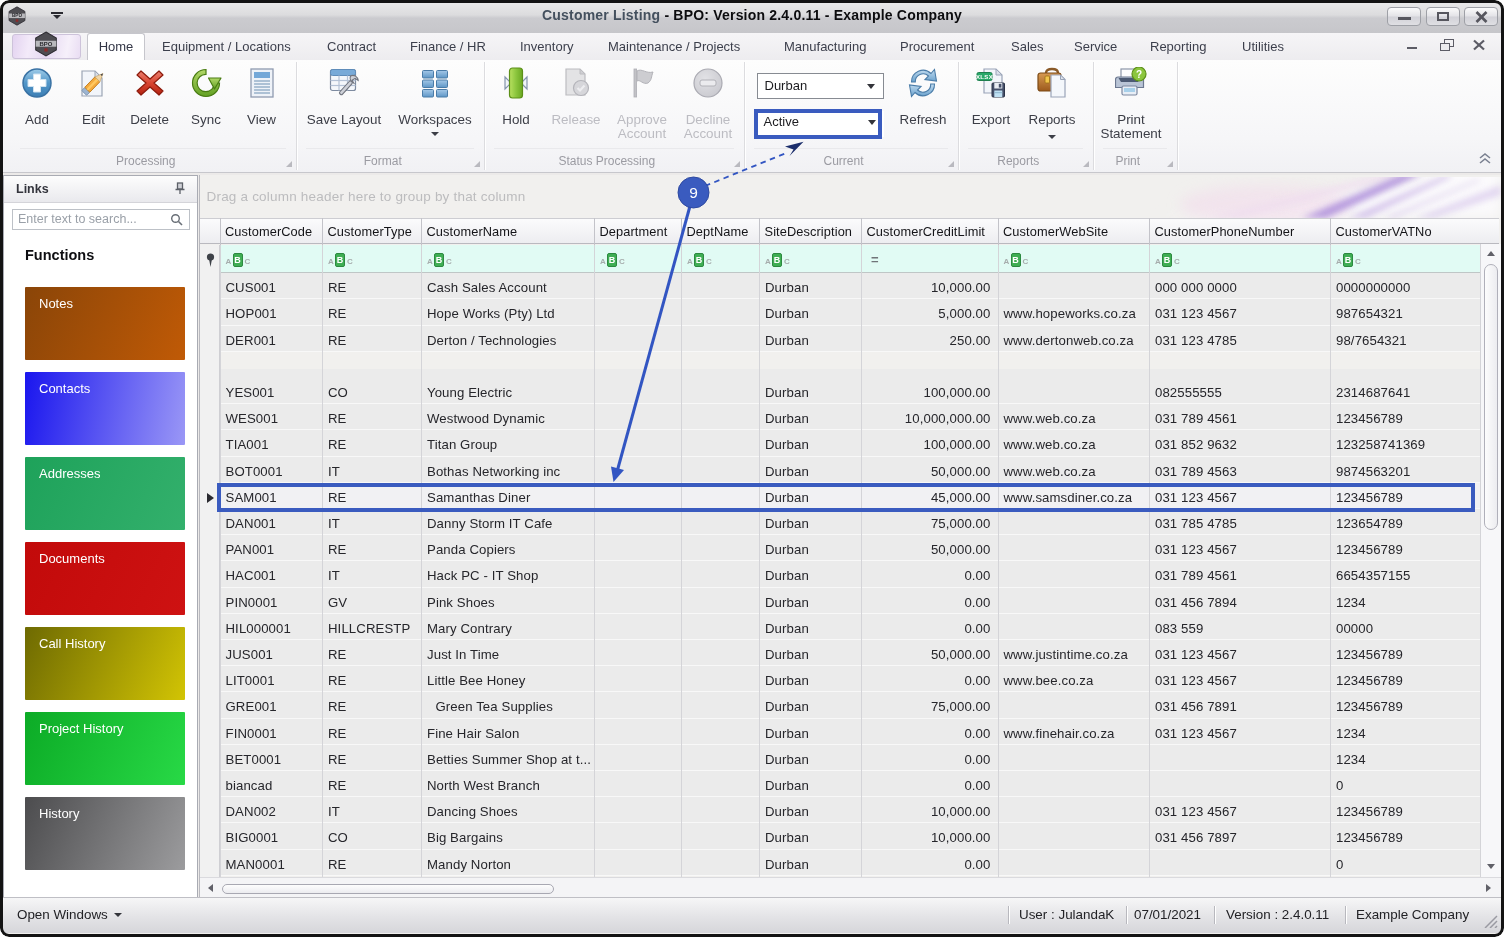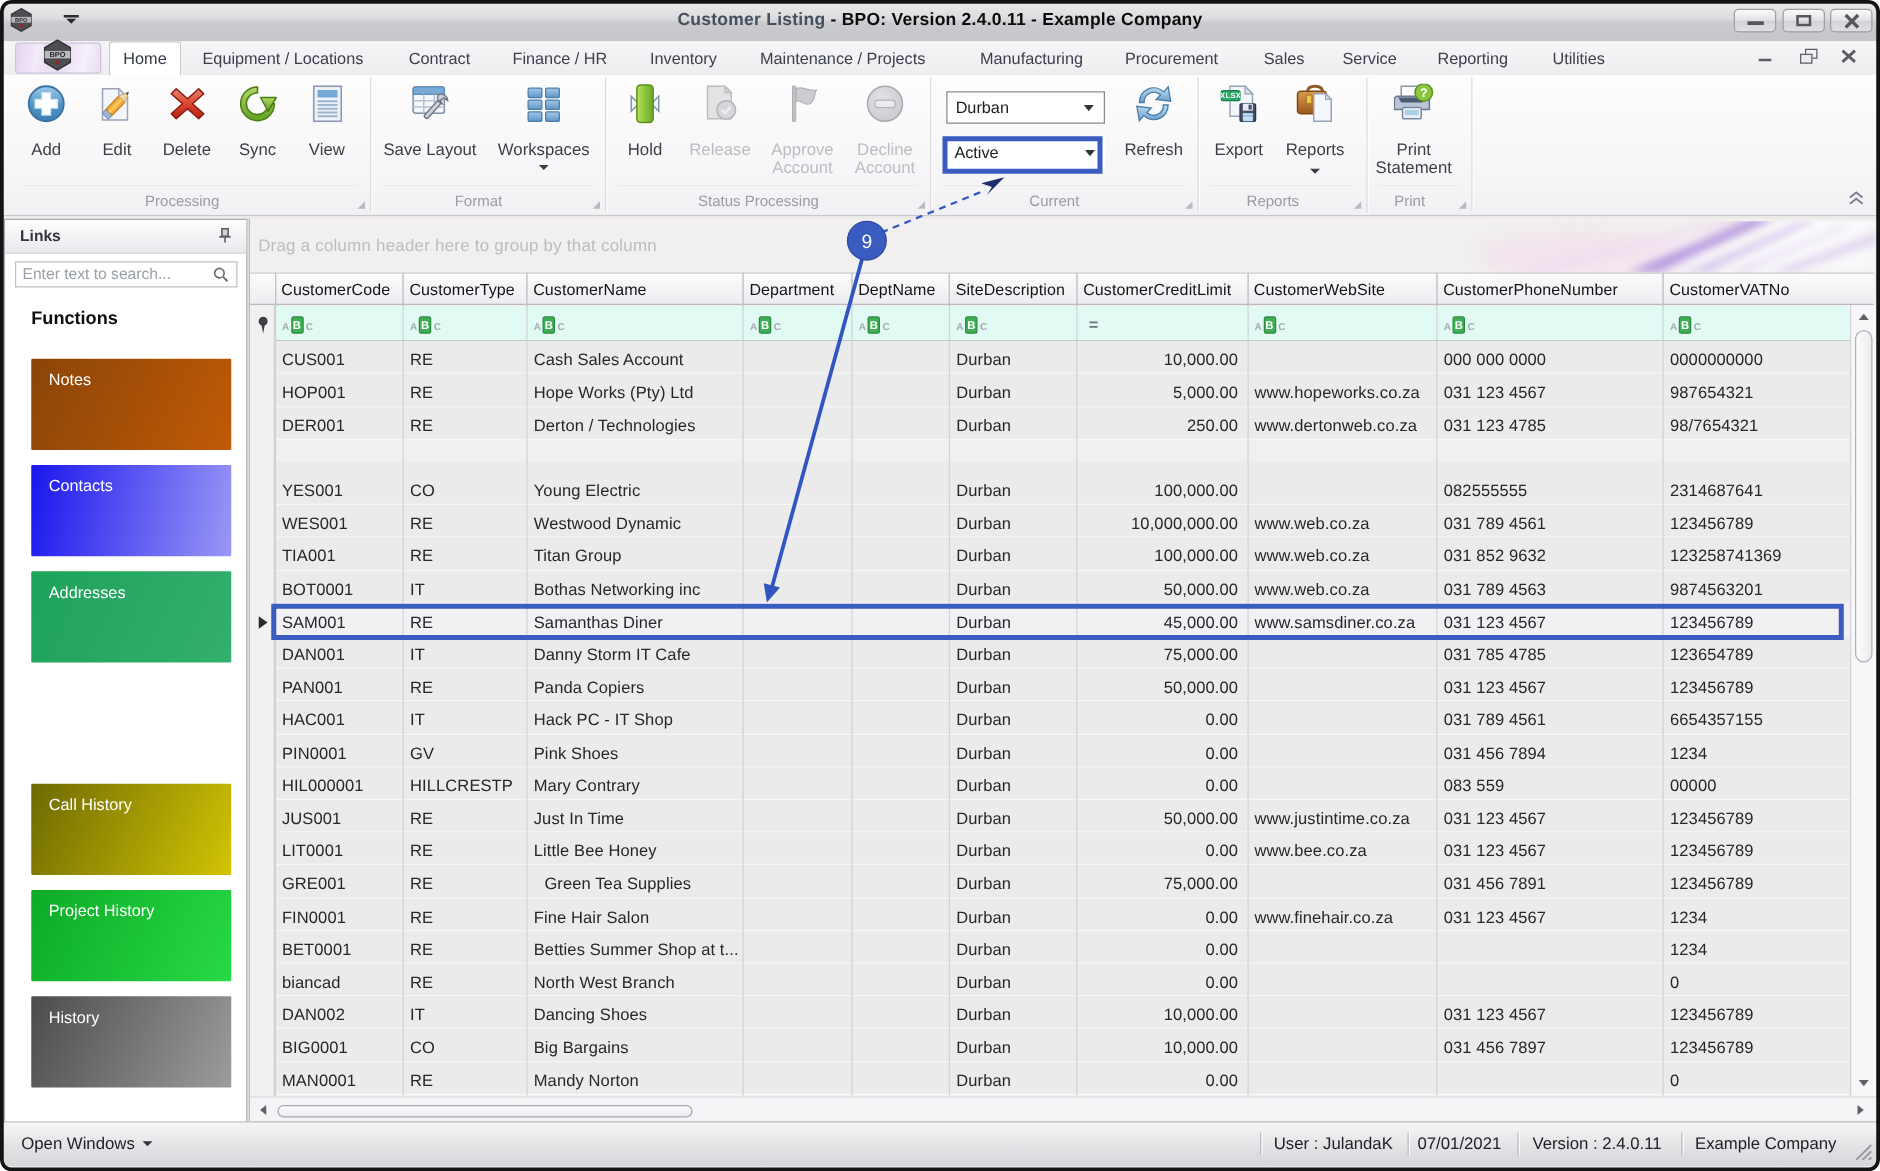--- a/index.html
+++ b/index.html
@@ -345,20 +345,21 @@
         </svg>
       </div>
       <div id="lsearch" class="abs">Enter text to search...<svg class="abs" style="right:6px;top:3px" width="13" height="13" viewBox="0 0 13 13">
           <circle cx="5.5" cy="5.5" r="3.8" fill="none" stroke="#6a7078" stroke-width="1.4"></circle>
           <line x1="8.5" y1="8.5" x2="12" y2="12" stroke="#6a7078" stroke-width="1.6"></line>
         </svg></div>
       <div id="lfunc" class="abs">Functions</div>
       <div class="abs fbtn" style="top:111px;background:linear-gradient(115deg,#8a4508,#c05a06)">Notes</div>
       <div class="abs fbtn" style="top:196px;background:linear-gradient(100deg,#1a16ee,#9a97f6)">Contacts</div>
       <div class="abs fbtn" style="top:281px;background:linear-gradient(115deg,#1ea25a,#33b06c)">Addresses</div>
+      <div class="abs fbtn" style="top:366px;background:linear-gradient(115deg,#c20a0a,#ce1212)">Documents</div>
       <div class="abs fbtn" style="top:451px;background:linear-gradient(115deg,#6e6a02,#d2c404)">Call History</div>
       <div class="abs fbtn" style="top:536px;background:linear-gradient(115deg,#0cab26,#28d946)">Project History</div>
       <div class="abs fbtn" style="top:621px;background:linear-gradient(115deg,#4c4c4e,#9c9c9e)">History</div>
     </div>
     <div id="grid" class="abs"></div>
     <div id="grouppanel" class="abs">
       <div class="abs t">Drag a column header here to group by that column</div>
 <svg class="abs" style="left:900px;top:0" width="401" height="41" viewBox="0 0 401 41">
 <defs>
           <filter id="bl" x="-40%" y="-40%" width="180%" height="180%">

